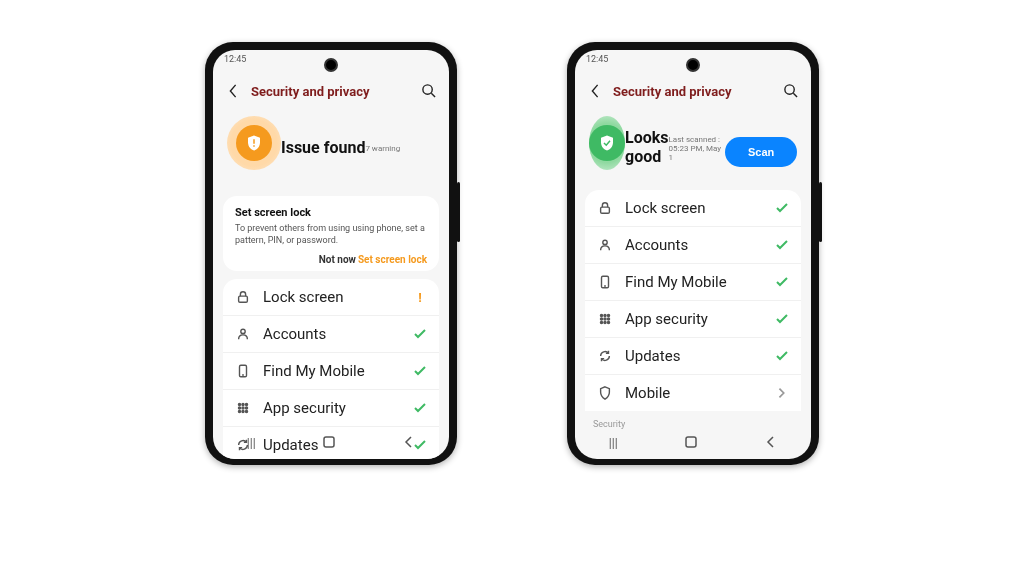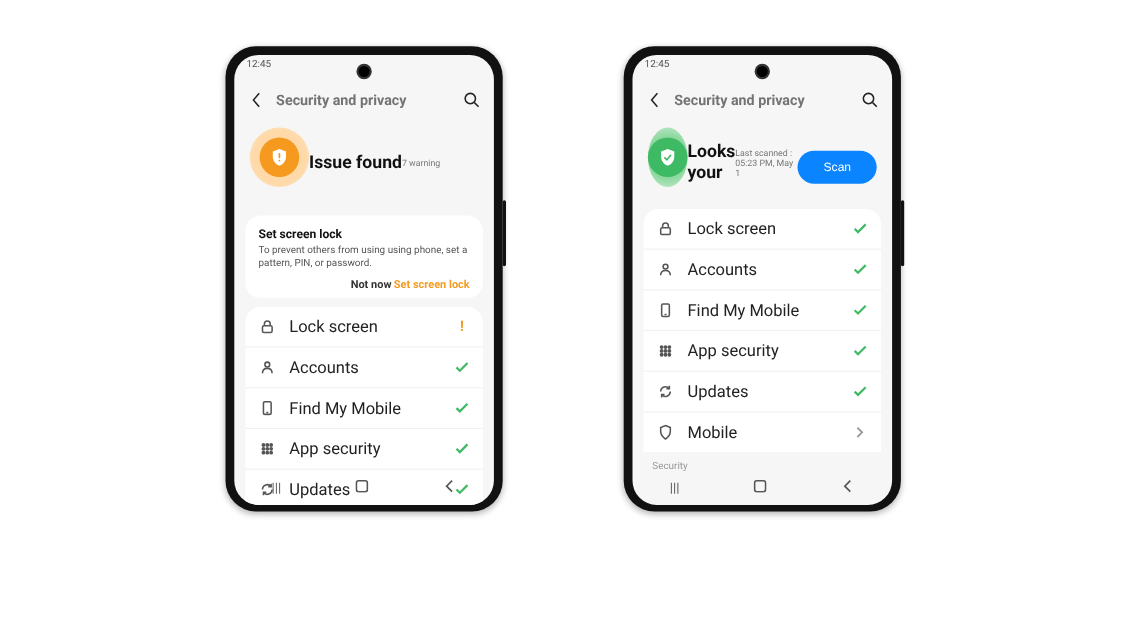--- a/index.html
+++ b/index.html
@@ -5,34 +5,34 @@
 html,body{margin:0;padding:0;width:1024px;height:576px;background:#fff;font-family:-apple-system,BlinkMacSystemFont,"Segoe UI",Roboto,Arial,sans-serif;overflow:hidden}
 .stage{position:relative;width:1024px;height:576px;display:flex;justify-content:center;gap:110px;align-items:flex-start;padding-top:42px;box-sizing:border-box}
 .phone{position:relative;width:252px;height:423px;background:#111;border-radius:28px;padding:8px 8px 6px 8px;box-sizing:border-box;box-shadow:0 2px 6px rgba(0,0,0,.3)}
 .phone::after{content:"";position:absolute;right:-3px;top:140px;width:3px;height:60px;background:#111;border-radius:2px}
 .screen{position:relative;width:100%;height:100%;background:#f6f6f6;border-radius:22px;overflow:hidden}
 .camera{position:absolute;top:8px;left:50%;transform:translateX(-50%);width:10px;height:10px;background:#000;border-radius:50%;border:2px solid #333;z-index:5}
 .statusbar{height:24px;font-size:9px;color:#555;padding:4px 11px 0 11px;box-sizing:border-box}
 .topbar{display:flex;align-items:center;height:34px;padding:0 12px}
 .back{width:16px;height:16px;display:flex;align-items:center;justify-content:center;margin-right:10px}
 .back svg{width:10px;height:14px}
-.title{font-weight:700;font-size:13px;color:#737373;flex:1}
+.title{font-weight:700;font-size:13px;color:#7f1d1d;flex:1}
 .search{width:16px;height:16px}
 .search svg{width:15px;height:15px}
 .hero{display:flex;flex-direction:row;align-items:center;padding:8px 14px 12px 14px}
 .badge-wrap{width:54px;height:54px;border-radius:50%;display:flex;align-items:center;justify-content:center;margin-bottom:8px}
 .badge-warn{background:radial-gradient(circle,#ffd9a8 60%,#fce8cf 100%)}
 .badge-ok{background:radial-gradient(circle,#8fd9a0 60%,#c9ecd2 100%)}
 .badge-inner{width:36px;height:36px;border-radius:50%;display:flex;align-items:center;justify-content:center}
 .badge-warn .badge-inner{background:#f59a1e}
 .badge-ok .badge-inner{background:#3fba64}
 .badge-inner svg{width:18px;height:20px;fill:#fff}
 .hero h2{margin:0;font-size:16px;font-weight:700;color:#111}
 .hero .sub{font-size:8px;color:#777;margin-top:2px}
-.scanbtn{margin-top:10px;background:#0a84ff;color:#fff;border:none;border-radius:18px;height:30px;width:130px;font-size:11px;font-weight:400}
+.scanbtn{margin-top:10px;background:#0a84ff;color:#fff;border:none;border-radius:18px;height:30px;width:130px;font-size:11px;font-weight:700}
 .card{background:#fff;border-radius:14px;margin:6px 10px 8px 10px;padding:10px 12px 6px 12px}
 .card-title{font-size:11px;font-weight:700;color:#111;margin-bottom:3px}
 .card-desc{font-size:9px;color:#555;line-height:1.35}
 .card-actions{display:flex;justify-content:flex-end;gap:2px;margin-top:8px;font-size:10px;font-weight:700}
 .act-ignore{color:#333}
 .act-primary{color:#f59a1e}
 .list{background:#fff;border-radius:14px 14px 0 0;margin:0 10px;overflow:hidden}
 .row{display:flex;align-items:center;height:36px;padding:0 12px;border-bottom:1px solid #f0f0f0}
 .row:last-child{border-bottom:none}
 .row-icon{width:16px;height:16px;margin-right:12px;display:flex;align-items:center;justify-content:center}
@@ -201,21 +201,21 @@
 
     <div class="hero">
       <div class="badge-wrap badge-ok">
         <div class="badge-inner">
           <svg viewBox="0 0 24 24">
                 <path d="M12 2 L20 5 V11 C20 17 16 21 12 22 C8 21 4 17 4 11 V5 Z"></path>
                 <path d="M8 12 L11 15 L16 9" stroke="#3fba64" stroke-width="2" fill="none"></path>
               </svg>
         </div>
       </div>
-      <h2>Looks your</h2>
+      <h2>Looks good</h2>
       <div class="sub">Last scanned : 05:23 PM, May 1</div>
       <button class="scanbtn">Scan</button>
     </div>
 
     <div class="list" id="list-right">
           <div class="row">
       <span class="row-icon">
               <svg viewBox="0 0 16 16">
                 <rect x="3" y="7" width="10" height="7" rx="1.5"></rect>
                 <path d="M5 7 V5 a3 3 0 0 1 6 0 V7"></path>

